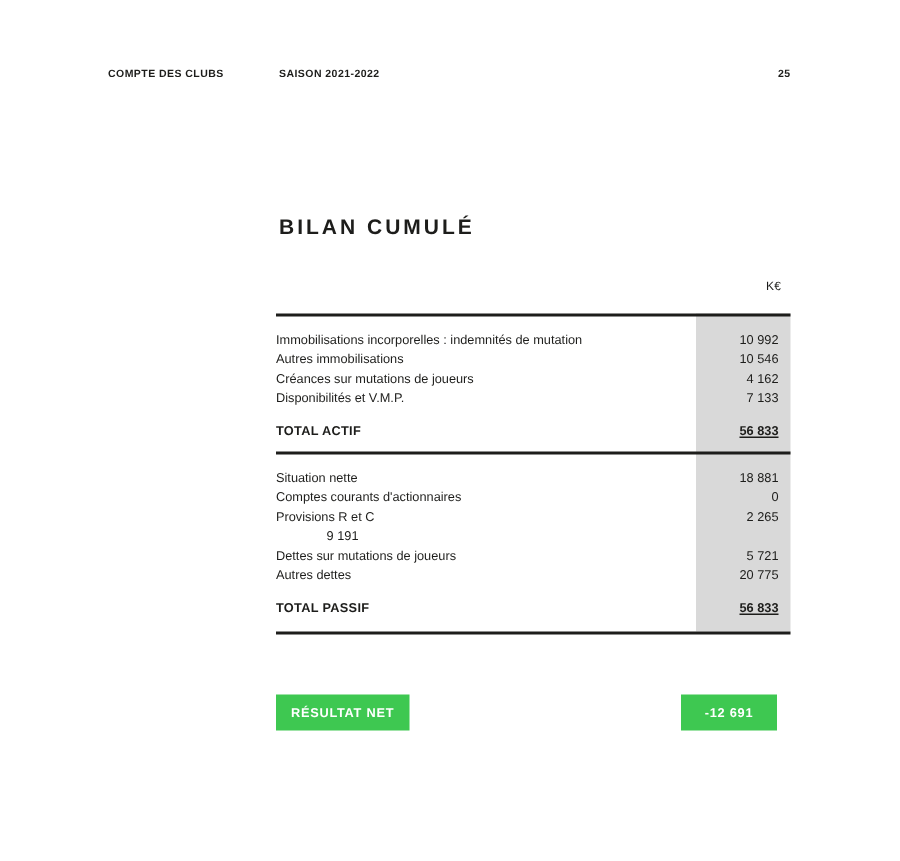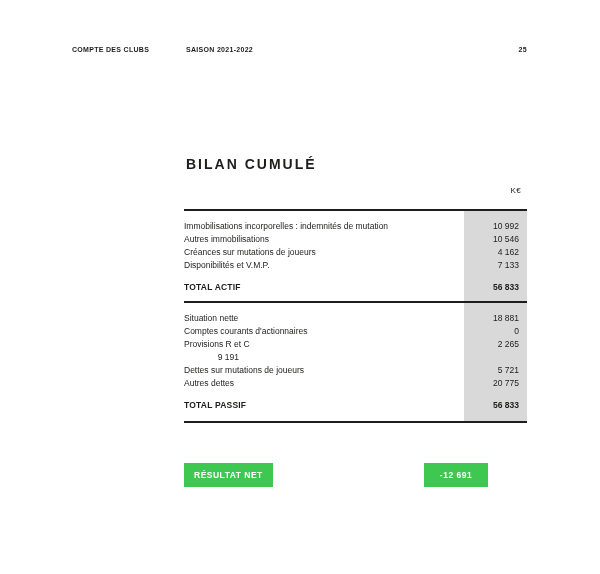--- a/index.html
+++ b/index.html
@@ -29,21 +29,21 @@
     letter-spacing: 0.3px;
   }
   .hdr-left   { position: absolute; left: 72px;  top: 0; }
   .hdr-center { position: absolute; left: 186px; top: 0; }
   .hdr-page   { position: absolute; right: 73px; top: 0; }
 
   
   .page-title {
     position: absolute;
     left: 186px;
-    top: 156px;
+    top: 143px;
     font-size: 14px;
     font-weight: bold;
     letter-spacing: 2px;
     color: #1d1d1b;
   }
 
   
   .balance-table {
     position: absolute;
     left: 184px;
@@ -86,28 +86,29 @@
     margin-top: 9px;
     line-height: 13px;
     font-size: 8.5px;
     font-weight: bold;
   }
   .total-row .lbl { flex: 1; letter-spacing: 0.2px; }
   .total-row .val {
     width: 63px;
     text-align: right;
     padding-right: 8px;
+    text-decoration: underline;
   }
 
   
   .result-row {
     position: absolute;
     left: 184px;
     top: 463px;
-    width: 304px;
+    width: 334px;
     display: flex;
     justify-content: space-between;
     align-items: center;
   }
   .badge {
     background: #3ec851;
     color: #ffffff;
     font-size: 8.5px;
     font-weight: bold;
     letter-spacing: 0.5px;

